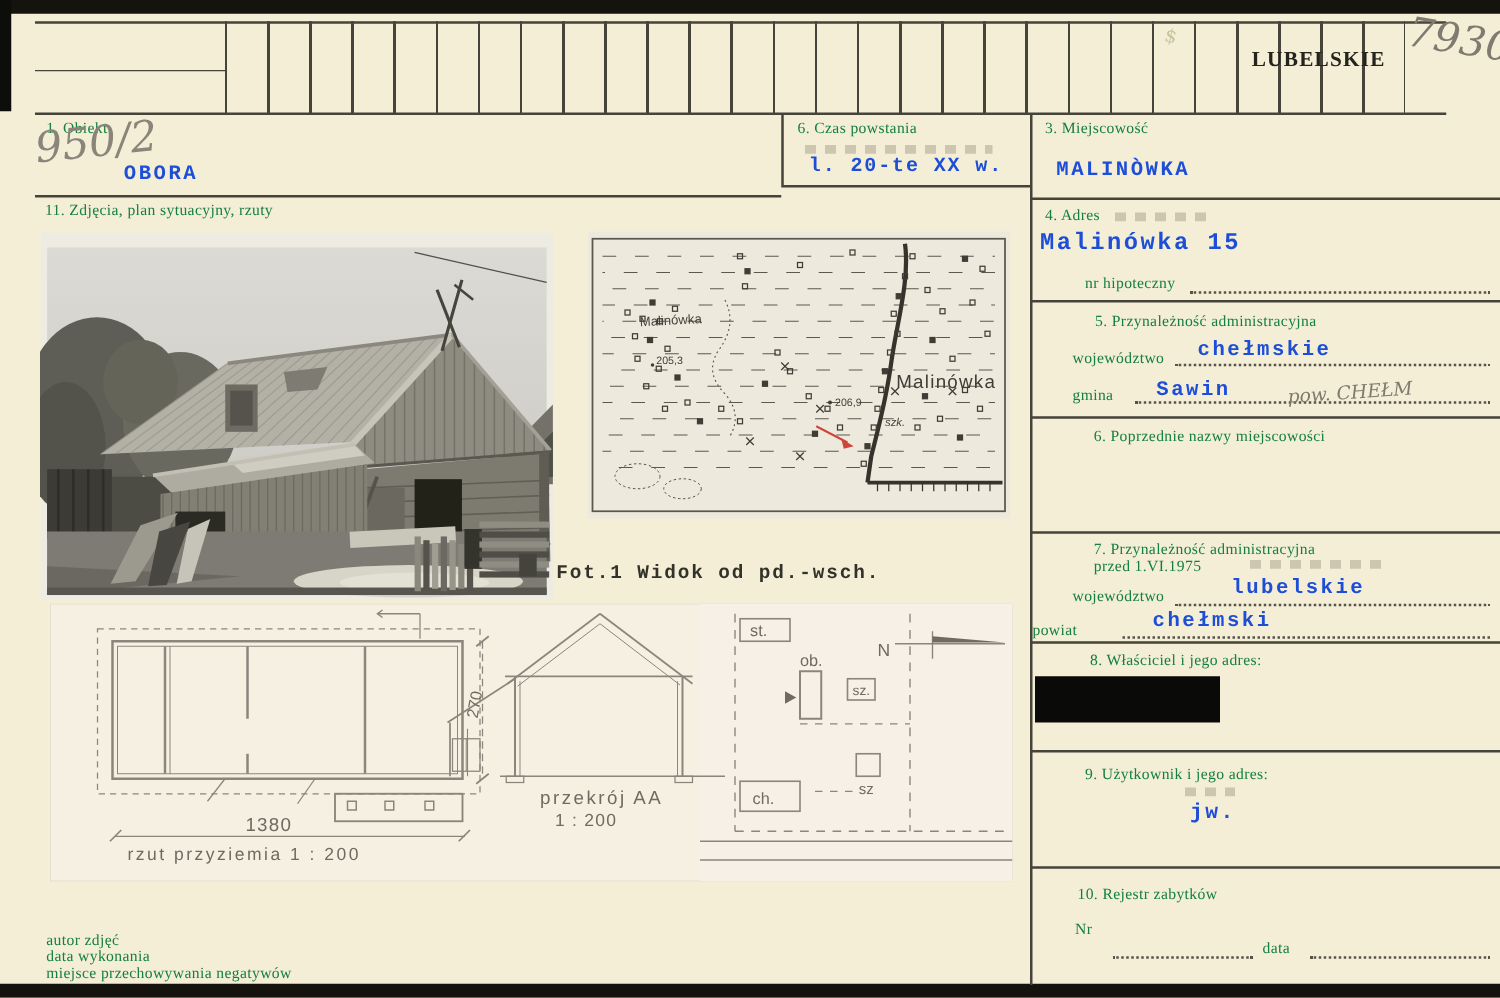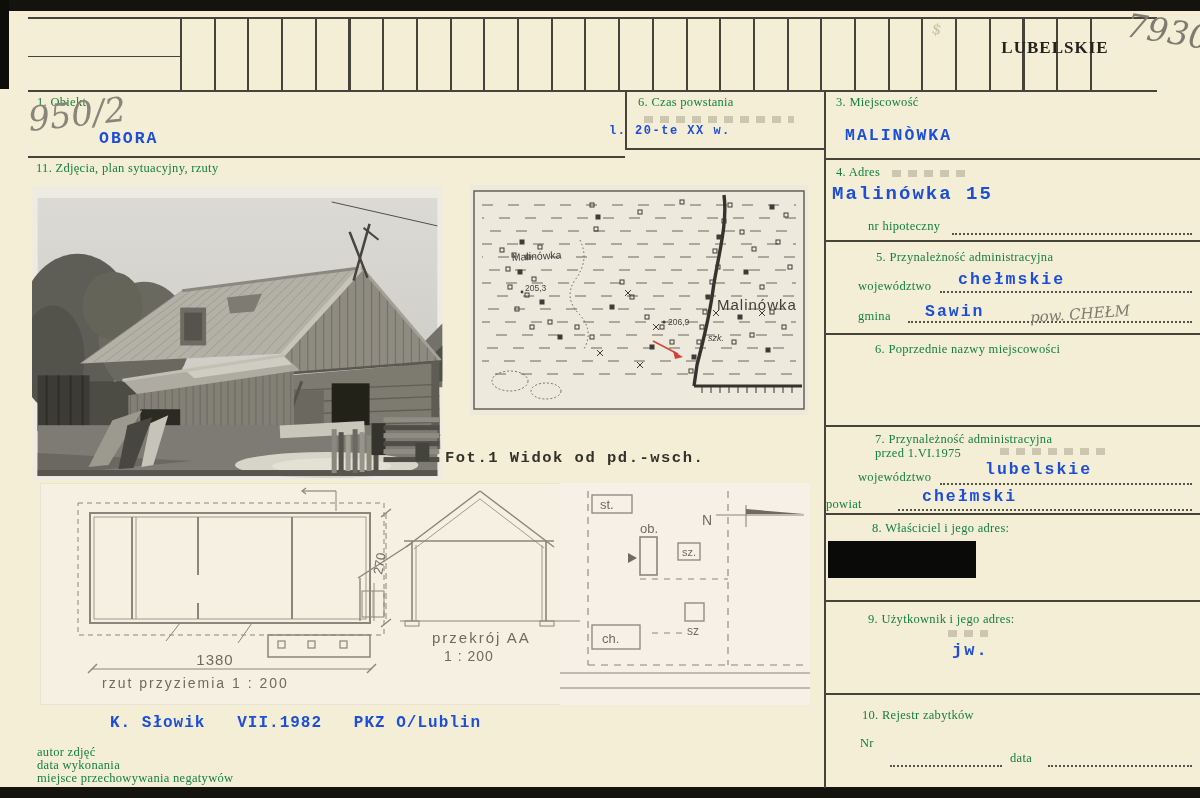--- a/index.html
+++ b/index.html
@@ -40,21 +40,21 @@
   <div class="abs" style="left:985px;top:38px;width:140px;text-align:center;font-size:17px;font-weight:bold;letter-spacing:1px;color:#24231c">LUBELSKIE</div>
   <div class="pencil" style="left:1126px;top:12px;font-size:33px;transform:rotate(9deg);color:#807b70">7930</div>
 
   <div class="serif-label" style="left:37px;top:95px">1. Obiekt</div>
   <div class="pencil" style="left:28px;top:94px;font-size:34px;transform:rotate(-6deg)">950/2</div>
   <div class="typed" style="left:99px;top:129px;font-size:16.5px;letter-spacing:2px">OBORA</div>
 
   <div class="vline" style="left:625px;top:91px;height:57px"></div>
   <div class="serif-label" style="left:638px;top:95px">6. Czas powstania</div>
   <div class="erased" style="left:644px;top:116px;width:150px"></div>
-  <div class="typed" style="left:609px;top:124px;font-size:12px;letter-spacing:1.5px">l. 20-te XX w.</div>
+  <div class="typed" style="left:647px;top:124px;font-size:16px;letter-spacing:1.5px">l. 20-te XX w.</div>
 
   <div class="serif-label" style="left:836px;top:95px">3. Miejscowość</div>
   <div class="typed" style="left:845px;top:126px;font-size:16.5px;letter-spacing:2px">MALINÒWKA</div>
 
   <div class="hline" style="left:28px;top:156px;width:597px"></div>
   <div class="hline" style="left:625px;top:148px;width:199px"></div>
   <div class="hline" style="left:824px;top:158px;width:376px"></div>
   <div class="vline" style="left:824px;top:91px;height:697px"></div>
 
   <div class="serif-label" style="left:36px;top:161px">11. Zdjęcia, plan sytuacyjny, rzuty</div>
@@ -421,21 +421,20 @@
       <text x="404" y="178" font-size="14" letter-spacing="1">1 : 200</text>
       <text x="560" y="26" font-size="13">st.</text>
       <text x="600" y="50" font-size="13">ob.</text>
       <text x="642" y="73" font-size="11">sz.</text>
       <text x="647" y="152" font-size="12">sz</text>
       <text x="562" y="160" font-size="13">ch.</text>
       <text x="662" y="42" font-size="14">N</text>
     </g>
   </svg>
 
-  <div class="typed" style="left:110px;top:714px;font-size:16px;letter-spacing:1px">K. Słowik   VII.1982   PKZ O/Lublin</div>
   <div class="serif-label" style="left:37px;top:746px;line-height:13.4px">autor zdjęć</div>
   <div class="serif-label" style="left:37px;top:759px;line-height:13.4px">data wykonania</div>
   <div class="serif-label" style="left:37px;top:772px;line-height:13.4px">miejsce przechowywania negatywów</div>
 
   <div class="serif-label" style="left:836px;top:165px">4. Adres</div>
   <div class="erased" style="left:892px;top:170px;width:80px"></div>
   <div class="typed" style="left:832px;top:183px;font-size:19px;letter-spacing:2px">Malinówka 15</div>
   <div class="serif-label" style="left:868px;top:219px">nr hipoteczny</div>
   <div class="dotline" style="left:952px;top:231px;width:240px"></div>
   <div class="hline" style="left:824px;top:240px;width:376px"></div>

